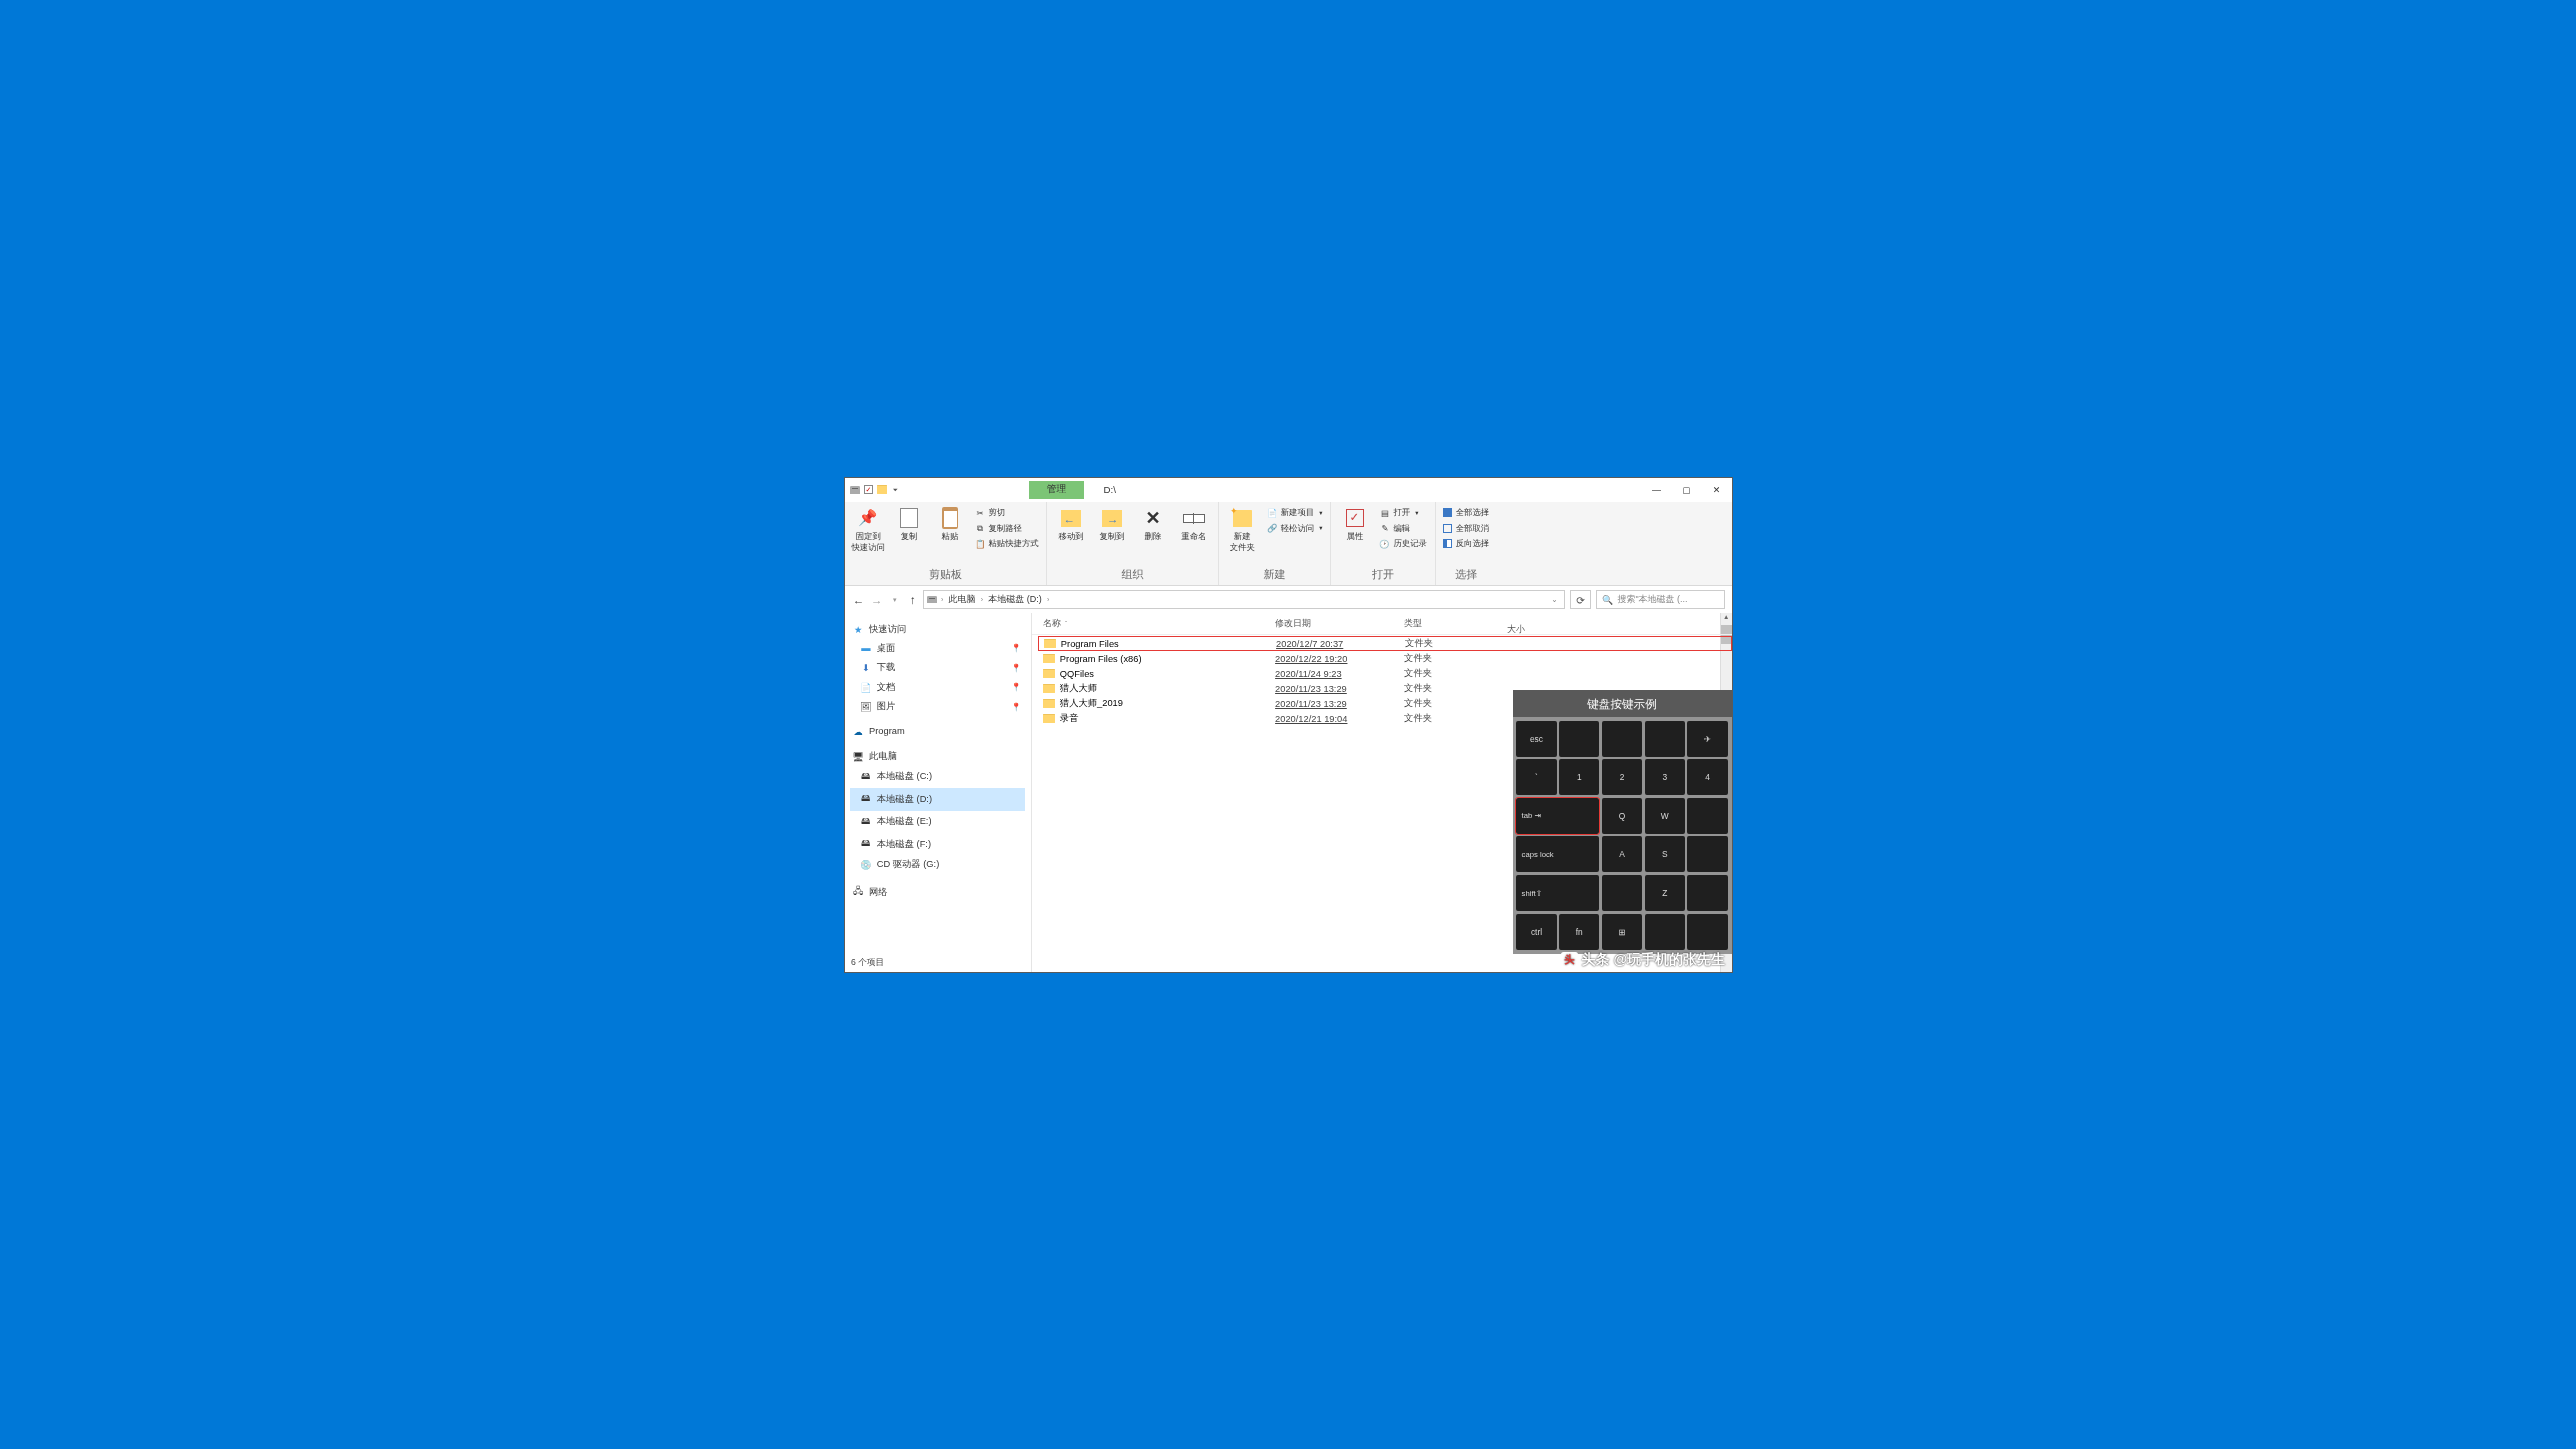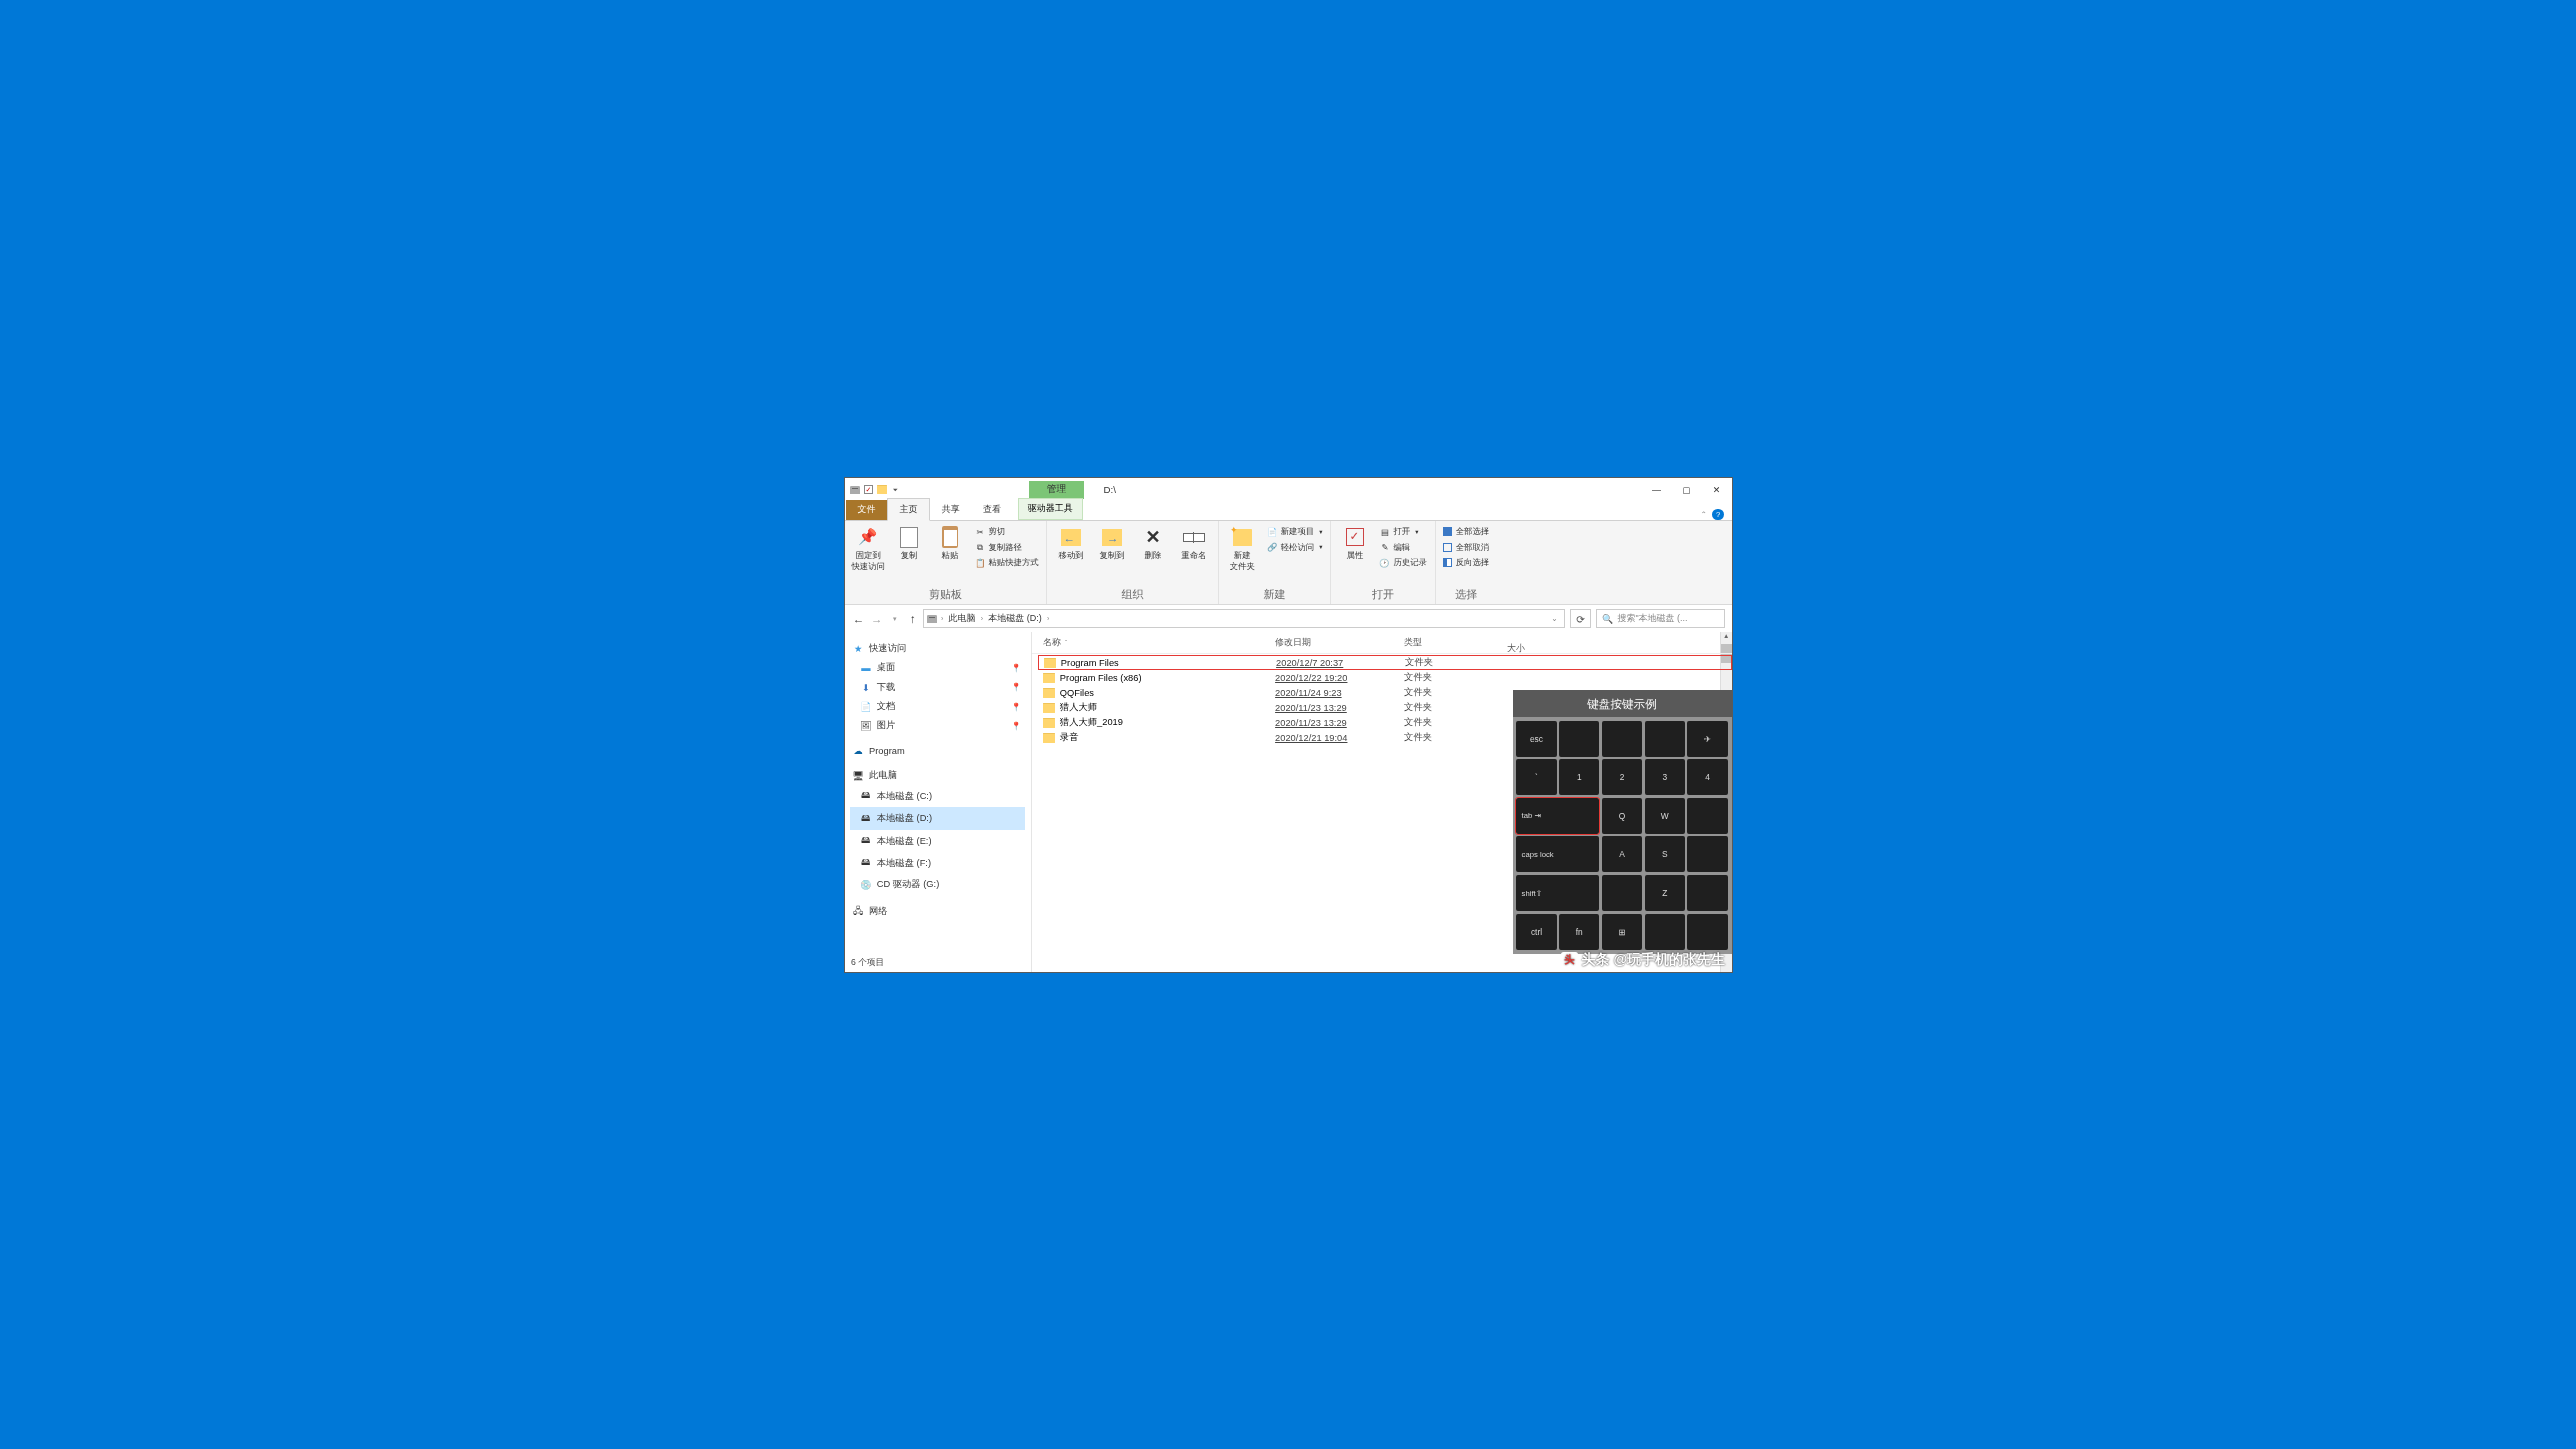--- a/index.html
+++ b/index.html
@@ -135,31 +135,20 @@
         <span>管理</span>
       </div>
     <div class="title-text">D:\</div>
     <div class="winbtns">
       <div class="winbtn">—</div>
       <div class="winbtn">▢</div>
       <div class="winbtn">✕</div>
     </div>
   </div>
 
-  <div class="tabrow">
-    <div class="tab active-file">文件</div>
-    <div class="tab active-home">主页</div>
-    <div class="tab">共享</div>
-    <div class="tab">查看</div>
-    <div class="drive-tools">驱动器工具</div>
-    <div class="tabrow-right">
-      <span class="caret-up">⌃</span>
-      <span class="help-q">?</span>
-    </div>
-  </div>
 
   <div class="ribbon">
     <div class="rgroup">
       <div class="rgroup-body">
         <div class="bigbtn">
             <span class="icn pin-ic">📌</span>
             <span style="white-space:pre-line">固定到
 快速访问</span>
           </div>
         <div class="bigbtn">

